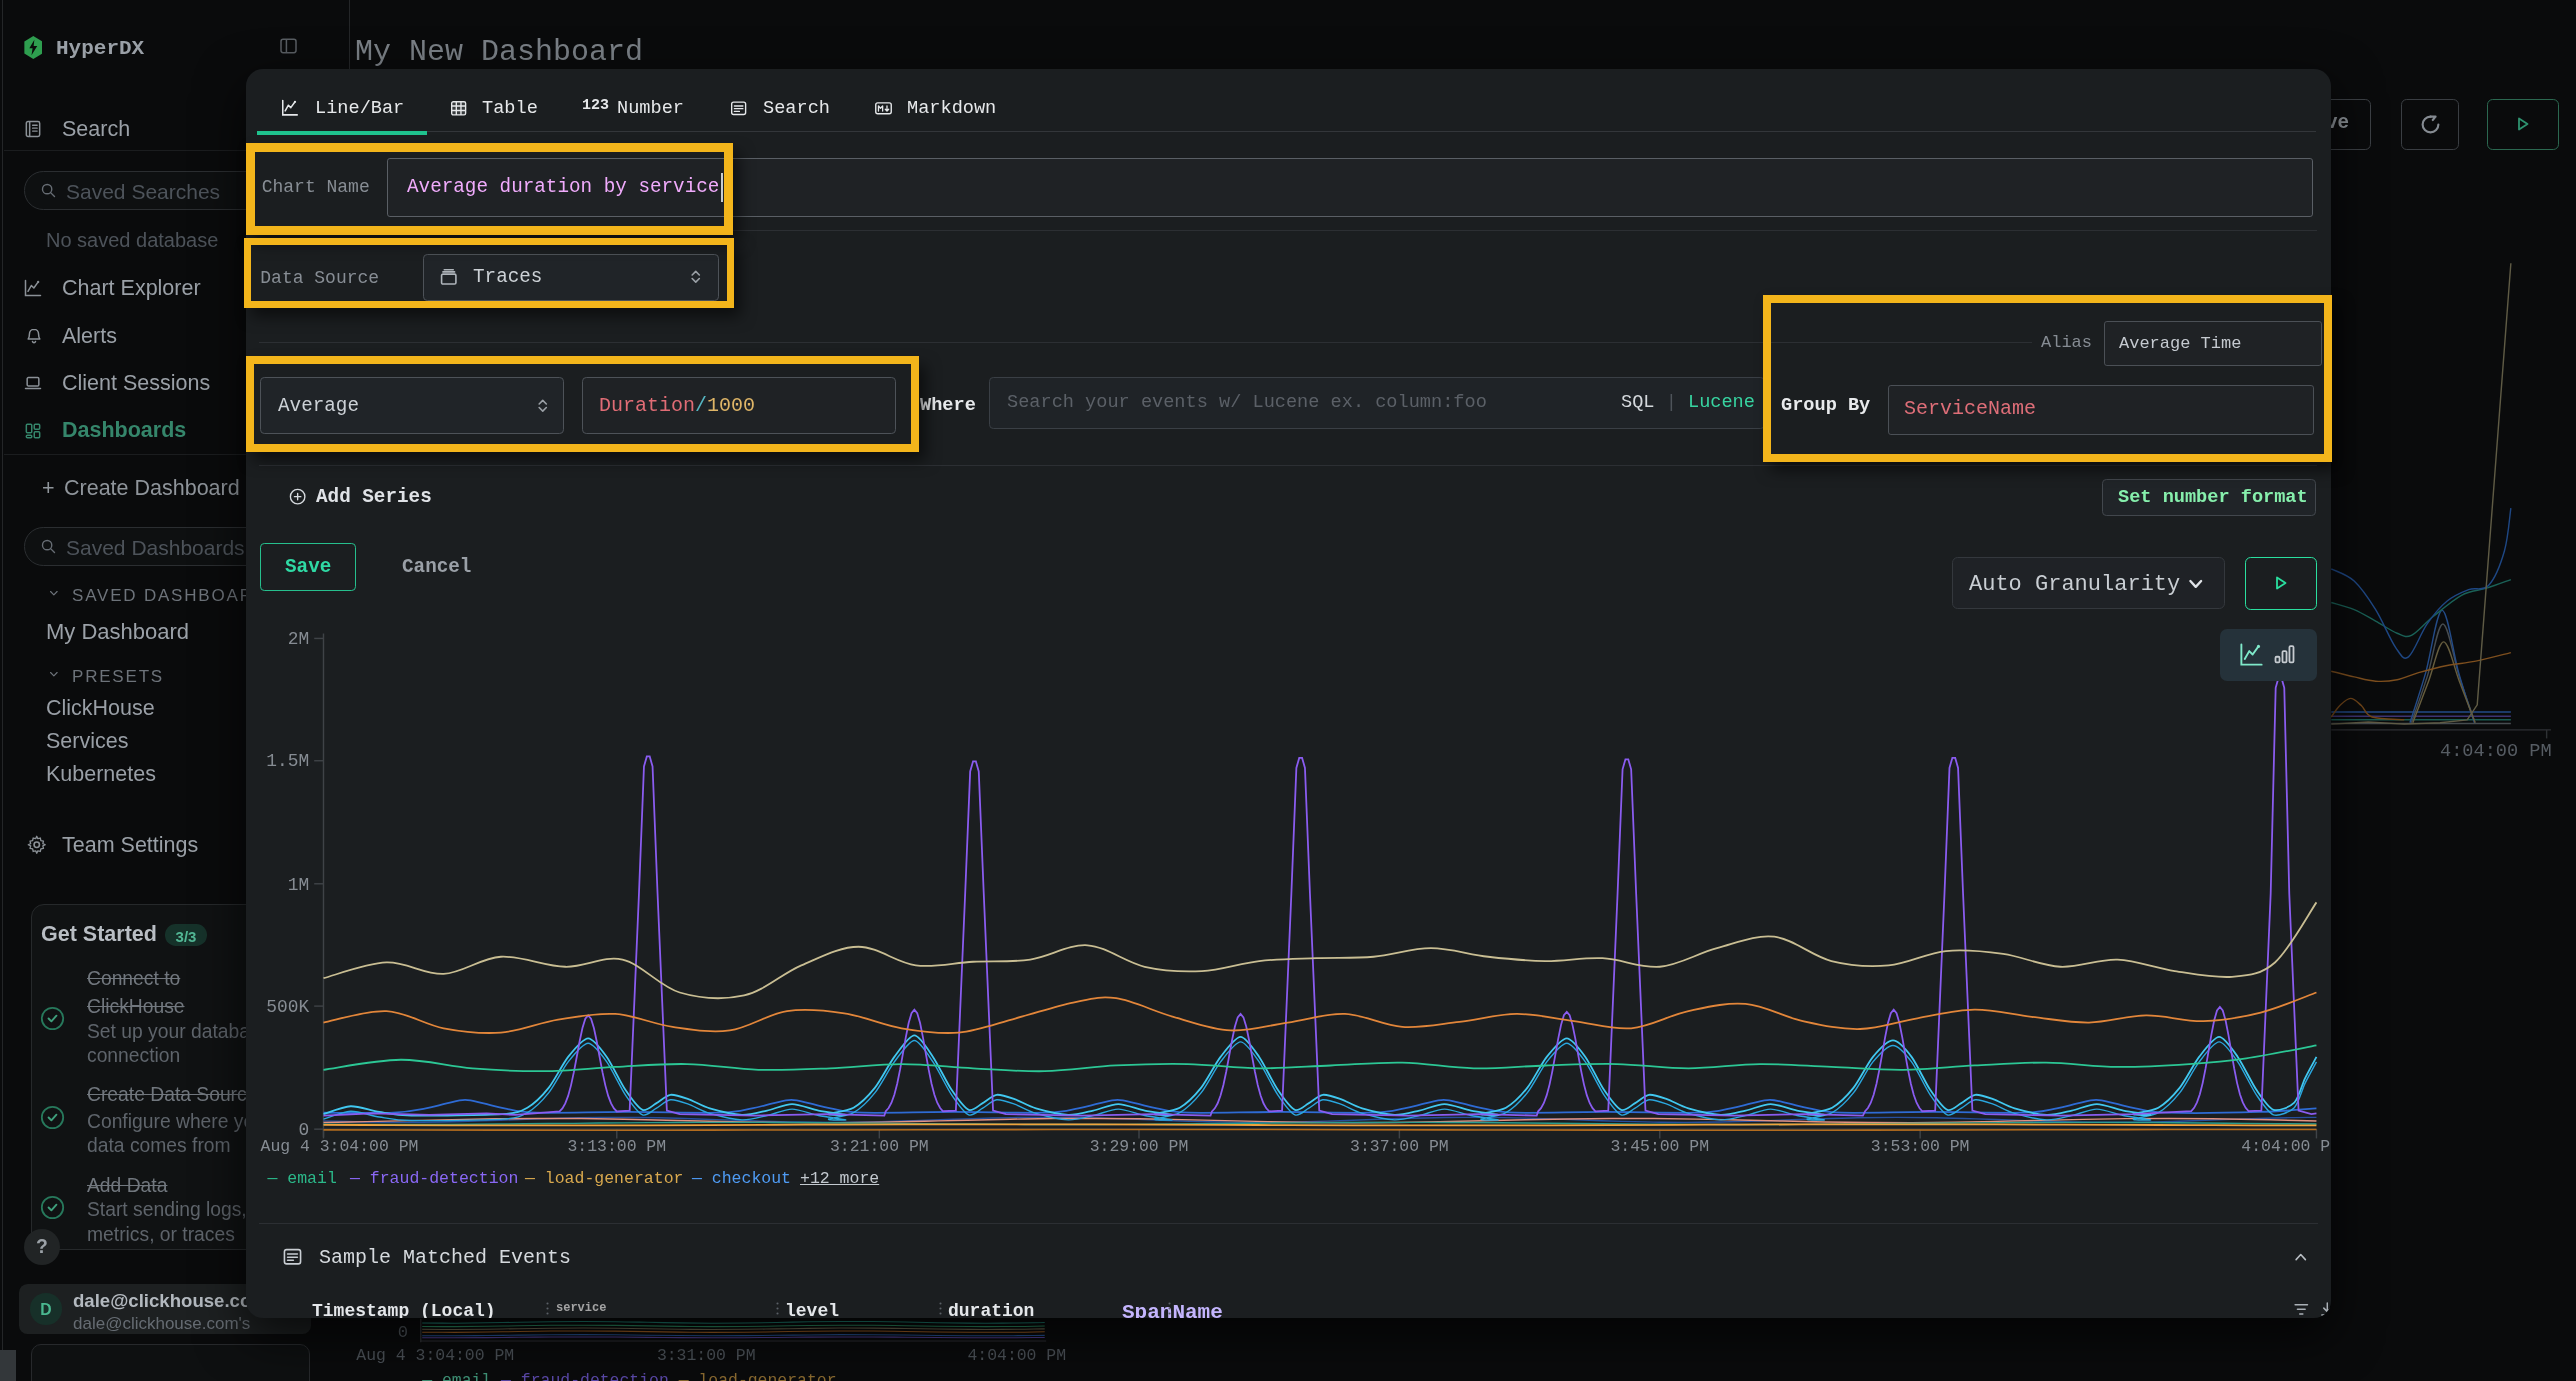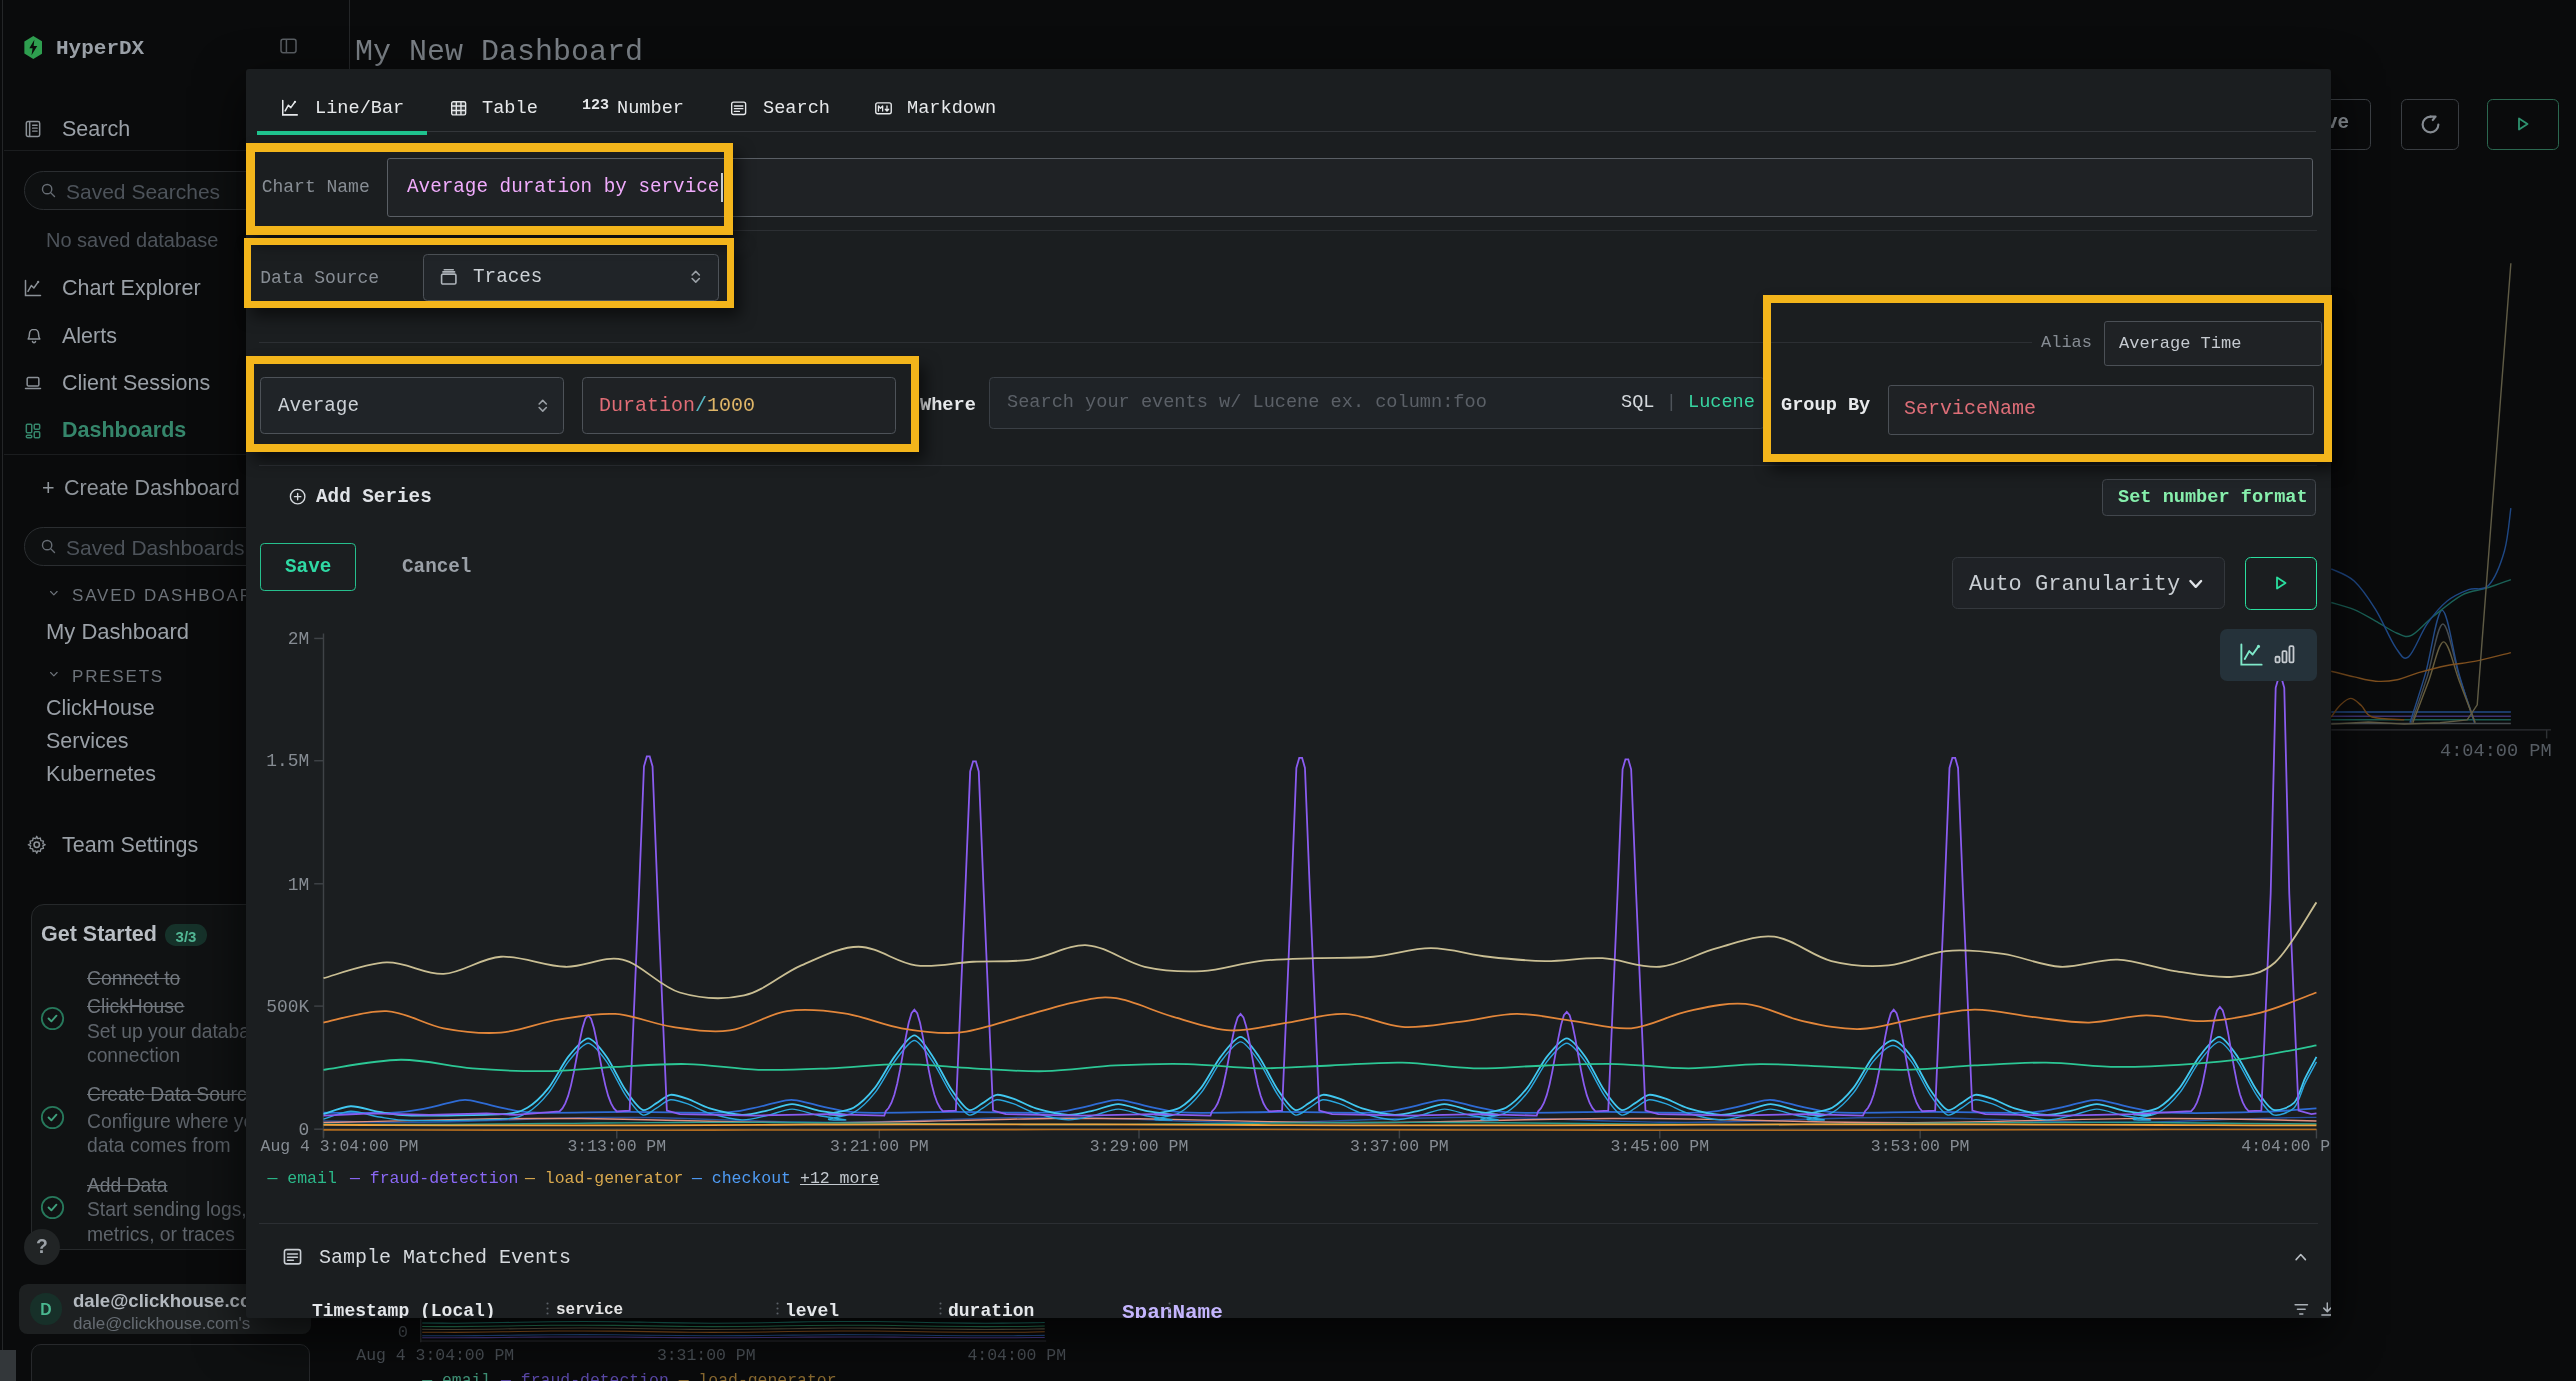--- a/index.html
+++ b/index.html
@@ -146,21 +146,21 @@
     <path d="M590.0 1857.8C597.5 1857.9 620.0 1858.0 635.0 1858.0C650.0 1857.9 665.0 1857.8 680.0 1857.6C695.0 1857.4 710.0 1857.1 725.0 1856.9C740.0 1856.7 755.0 1856.4 770.0 1856.2C785.0 1856.1 800.0 1856.0 815.0 1856.0C830.0 1856.0 845.0 1856.1 860.0 1856.3C875.0 1856.5 890.0 1856.7 905.0 1857.0C920.0 1857.2 935.0 1857.5 950.0 1857.7C965.0 1857.8 980.0 1858.0 995.0 1858.0C1010.0 1858.0 1025.0 1857.9 1040.0 1857.8C1055.0 1857.7 1070.0 1857.4 1085.0 1857.2C1100.0 1857.0 1115.0 1856.6 1130.0 1856.5C1145.0 1856.3 1160.0 1856.1 1175.0 1856.0C1190.0 1856.0 1205.0 1856.0 1220.0 1856.1C1235.0 1856.2 1250.0 1856.5 1265.0 1856.7C1280.0 1856.9 1295.0 1857.2 1310.0 1857.4C1325.0 1857.6 1340.0 1857.8 1355.0 1857.9C1370.0 1858.0 1385.0 1858.0 1400.0 1857.9C1415.0 1857.9 1435.0 1857.6 1445.0 1857.4C1455.0 1857.3 1457.5 1857.2 1460.0 1857.2" stroke="#6b654e" stroke-width="1.5" fill="none"></path>
     <path d="M590.0 1861.8C597.5 1861.9 620.0 1862.0 635.0 1862.0C650.0 1861.9 665.0 1861.8 680.0 1861.6C695.0 1861.4 710.0 1861.1 725.0 1860.9C740.0 1860.7 755.0 1860.4 770.0 1860.2C785.0 1860.1 800.0 1860.0 815.0 1860.0C830.0 1860.0 845.0 1860.1 860.0 1860.3C875.0 1860.5 890.0 1860.7 905.0 1861.0C920.0 1861.2 935.0 1861.5 950.0 1861.7C965.0 1861.8 980.0 1862.0 995.0 1862.0C1010.0 1862.0 1025.0 1861.9 1040.0 1861.8C1055.0 1861.7 1070.0 1861.4 1085.0 1861.2C1100.0 1861.0 1115.0 1860.6 1130.0 1860.5C1145.0 1860.3 1160.0 1860.1 1175.0 1860.0C1190.0 1860.0 1205.0 1860.0 1220.0 1860.1C1235.0 1860.2 1250.0 1860.5 1265.0 1860.7C1280.0 1860.9 1295.0 1861.2 1310.0 1861.4C1325.0 1861.6 1340.0 1861.8 1355.0 1861.9C1370.0 1862.0 1385.0 1862.0 1400.0 1861.9C1415.0 1861.9 1435.0 1861.6 1445.0 1861.4C1455.0 1861.3 1457.5 1861.2 1460.0 1861.2" stroke="#9c5c22" stroke-width="1.5" fill="none"></path>
     <path d="M590.0 1866.7C597.5 1866.7 620.0 1866.8 635.0 1866.8C650.0 1866.8 665.0 1866.6 680.0 1866.5C695.0 1866.3 710.0 1866.1 725.0 1865.9C740.0 1865.7 755.0 1865.5 770.0 1865.4C785.0 1865.3 800.0 1865.2 815.0 1865.2C830.0 1865.2 845.0 1865.3 860.0 1865.4C875.0 1865.6 890.0 1865.8 905.0 1866.0C920.0 1866.2 935.0 1866.4 950.0 1866.5C965.0 1866.7 980.0 1866.8 995.0 1866.8C1010.0 1866.8 1025.0 1866.7 1040.0 1866.6C1055.0 1866.5 1070.0 1866.3 1085.0 1866.1C1100.0 1866.0 1115.0 1865.7 1130.0 1865.6C1145.0 1865.4 1160.0 1865.3 1175.0 1865.2C1190.0 1865.2 1205.0 1865.2 1220.0 1865.3C1235.0 1865.4 1250.0 1865.6 1265.0 1865.8C1280.0 1865.9 1295.0 1866.2 1310.0 1866.3C1325.0 1866.5 1340.0 1866.7 1355.0 1866.7C1370.0 1866.8 1385.0 1866.8 1400.0 1866.7C1415.0 1866.7 1435.0 1866.5 1445.0 1866.4C1455.0 1866.3 1457.5 1866.2 1460.0 1866.2" stroke="#24508f" stroke-width="1.5" fill="none"></path>
     <path d="M590.0 1869.5C597.5 1869.5 620.0 1869.6 635.0 1869.6C650.0 1869.6 665.0 1869.5 680.0 1869.4C695.0 1869.2 710.0 1869.1 725.0 1868.9C740.0 1868.8 755.0 1868.6 770.0 1868.5C785.0 1868.5 800.0 1868.4 815.0 1868.4C830.0 1868.4 845.0 1868.5 860.0 1868.6C875.0 1868.7 890.0 1868.8 905.0 1869.0C920.0 1869.1 935.0 1869.3 950.0 1869.4C965.0 1869.5 980.0 1869.6 995.0 1869.6C1010.0 1869.6 1025.0 1869.6 1040.0 1869.5C1055.0 1869.4 1070.0 1869.2 1085.0 1869.1C1100.0 1869.0 1115.0 1868.8 1130.0 1868.7C1145.0 1868.6 1160.0 1868.5 1175.0 1868.4C1190.0 1868.4 1205.0 1868.4 1220.0 1868.5C1235.0 1868.5 1250.0 1868.7 1265.0 1868.8C1280.0 1868.9 1295.0 1869.1 1310.0 1869.3C1325.0 1869.4 1340.0 1869.5 1355.0 1869.6C1370.0 1869.6 1385.0 1869.6 1400.0 1869.6C1415.0 1869.5 1435.0 1869.3 1445.0 1869.3C1455.0 1869.2 1457.5 1869.1 1460.0 1869.1" stroke="#4f3d8f" stroke-width="1.5" fill="none"></path>
 <text x="556" y="1868" font-size="24" fill="#4e545a" font-family="Liberation Mono, monospace">0</text>
 <text x="498" y="1901" font-size="23" fill="#4b5157" font-family="Liberation Mono, monospace">Aug 4 3:04:00 PM</text>
 <text x="918" y="1901" font-size="23" fill="#4b5157" font-family="Liberation Mono, monospace">3:31:00 PM</text>
 <text x="1352" y="1901" font-size="23" fill="#4b5157" font-family="Liberation Mono, monospace">4:04:00 PM</text>
 <text x="590" y="1936" font-size="23" fill="#3f9377" font-family="Liberation Mono, monospace">— <tspan fill="#3f9377">email</tspan>  <tspan fill="#5a48a8">— fraud-detection</tspan>  <tspan fill="#8a6a30">— load-generator</tspan></text>
 </svg>
-<div class="abs" style="left:246px;top:69px;width:2085px;height:1249px;background:#1b1e20;border-radius:3px;box-shadow:0 17px 50px rgba(0,0,0,0.7);z-index:3;overflow:hidden">
+<div class="abs" style="left:246px;top:69px;width:2085px;height:1249px;background:#1b1e20;border-radius:17px;box-shadow:0 17px 50px rgba(0,0,0,0.7);z-index:3;overflow:hidden">
     <svg style="position:absolute;left:34px;top:29px" width="20" height="19.3" viewBox="0 0 24 24" fill="none">
       <path d="M3 3 L3 21 L21 21" stroke="#e6e8ea" stroke-width="1.9" stroke-linecap="round"></path>
       <path d="M6 16 L10 9 L13 12 L18 5" stroke="#e6e8ea" stroke-width="1.9" stroke-linecap="round" stroke-linejoin="round"></path>
       <circle cx="18.2" cy="4.8" r="1.4" fill="#e6e8ea"></circle>
     </svg>
     <div style="position:absolute;left:69px;top:31px;font-family:'Liberation Mono',monospace;font-size:18.6px;font-weight:400;color:#e6e8ea;line-height:1;white-space:nowrap">Line/Bar</div>
     <svg style="position:absolute;left:203px;top:30px" width="19.3" height="18.6" viewBox="0 0 24 24" fill="none">
       <rect x="3" y="3.5" width="18" height="17" rx="2" stroke="#e6e8ea" stroke-width="1.8" fill="#e6e8ea" fill-opacity="0.15"></rect>
       <path d="M3 9 H21 M3 14.8 H21 M9 3.5 V20.5 M15 3.5 V20.5" stroke="#e6e8ea" stroke-width="1.8"></path>
     </svg>
@@ -296,21 +296,21 @@
     <div style="position:absolute;left:13px;top:1154px;width:2059px;height:1.4px;background:#2c2f33"></div>
     <svg style="position:absolute;left:35px;top:1177px" width="23" height="21.5" viewBox="0 0 24 24" fill="none">
       <rect x="3" y="4" width="18" height="16" rx="2.5" stroke="#c9ced3" stroke-width="1.8"></rect>
       <path d="M6.5 9 H17.5 M6.5 12.5 H17.5 M6.5 16 H13" stroke="#c9ced3" stroke-width="1.7" stroke-linecap="round"></path>
     </svg>
     <div style="position:absolute;left:73px;top:1179px;font-family:'Liberation Mono',monospace;font-size:20px;font-weight:400;color:#d6dade;line-height:1;white-space:nowrap">Sample Matched Events</div>
     <svg style="position:absolute;left:2044px;top:1179px" width="21.5" height="18.6" viewBox="0 0 24 24" fill="none">
       <path d="M6 15 L12 8.5 L18 15" stroke="#b9bec3" stroke-width="2" stroke-linecap="round" stroke-linejoin="round"></path>
     </svg>
     <div style="position:absolute;left:66px;top:1233px;font-family:'Liberation Mono',monospace;font-size:18px;font-weight:700;color:#e4e7ea;line-height:1;white-space:nowrap">Timestamp (Local)</div>
-    <div style="position:absolute;left:310px;top:1233px;font-family:'Liberation Mono',monospace;font-size:16px;font-weight:700;color:#e5e5e5;line-height:1;white-space:nowrap">service</div>
+    <div style="position:absolute;left:310px;top:1233px;font-family:'Liberation Mono',monospace;font-size:12px;font-weight:700;color:#a3a3a3;line-height:1;white-space:nowrap">service</div>
     <div style="position:absolute;left:539px;top:1233px;font-family:'Liberation Mono',monospace;font-size:18px;font-weight:700;color:#e4e7ea;line-height:1;white-space:nowrap">level</div>
     <div style="position:absolute;left:702px;top:1233px;font-family:'Liberation Mono',monospace;font-size:18px;font-weight:700;color:#e4e7ea;line-height:1;white-space:nowrap">duration</div>
     <div style="position:absolute;left:876px;top:1233px;font-family:'Liberation Mono',monospace;font-size:21px;font-weight:700;color:#c4b5fd;line-height:1;white-space:nowrap">SpanName</div>
     <svg style="position:absolute;left:293px;top:1231px" width="17" height="17" viewBox="0 0 24 24" fill="none">
       <circle cx="12" cy="5" r="1.5" fill="#5a6066"></circle>
       <circle cx="12" cy="12" r="1.5" fill="#5a6066"></circle>
       <circle cx="12" cy="19" r="1.5" fill="#5a6066"></circle>
     </svg>
     <svg style="position:absolute;left:523px;top:1231px" width="17" height="17" viewBox="0 0 24 24" fill="none">
       <circle cx="12" cy="5" r="1.5" fill="#5a6066"></circle>

